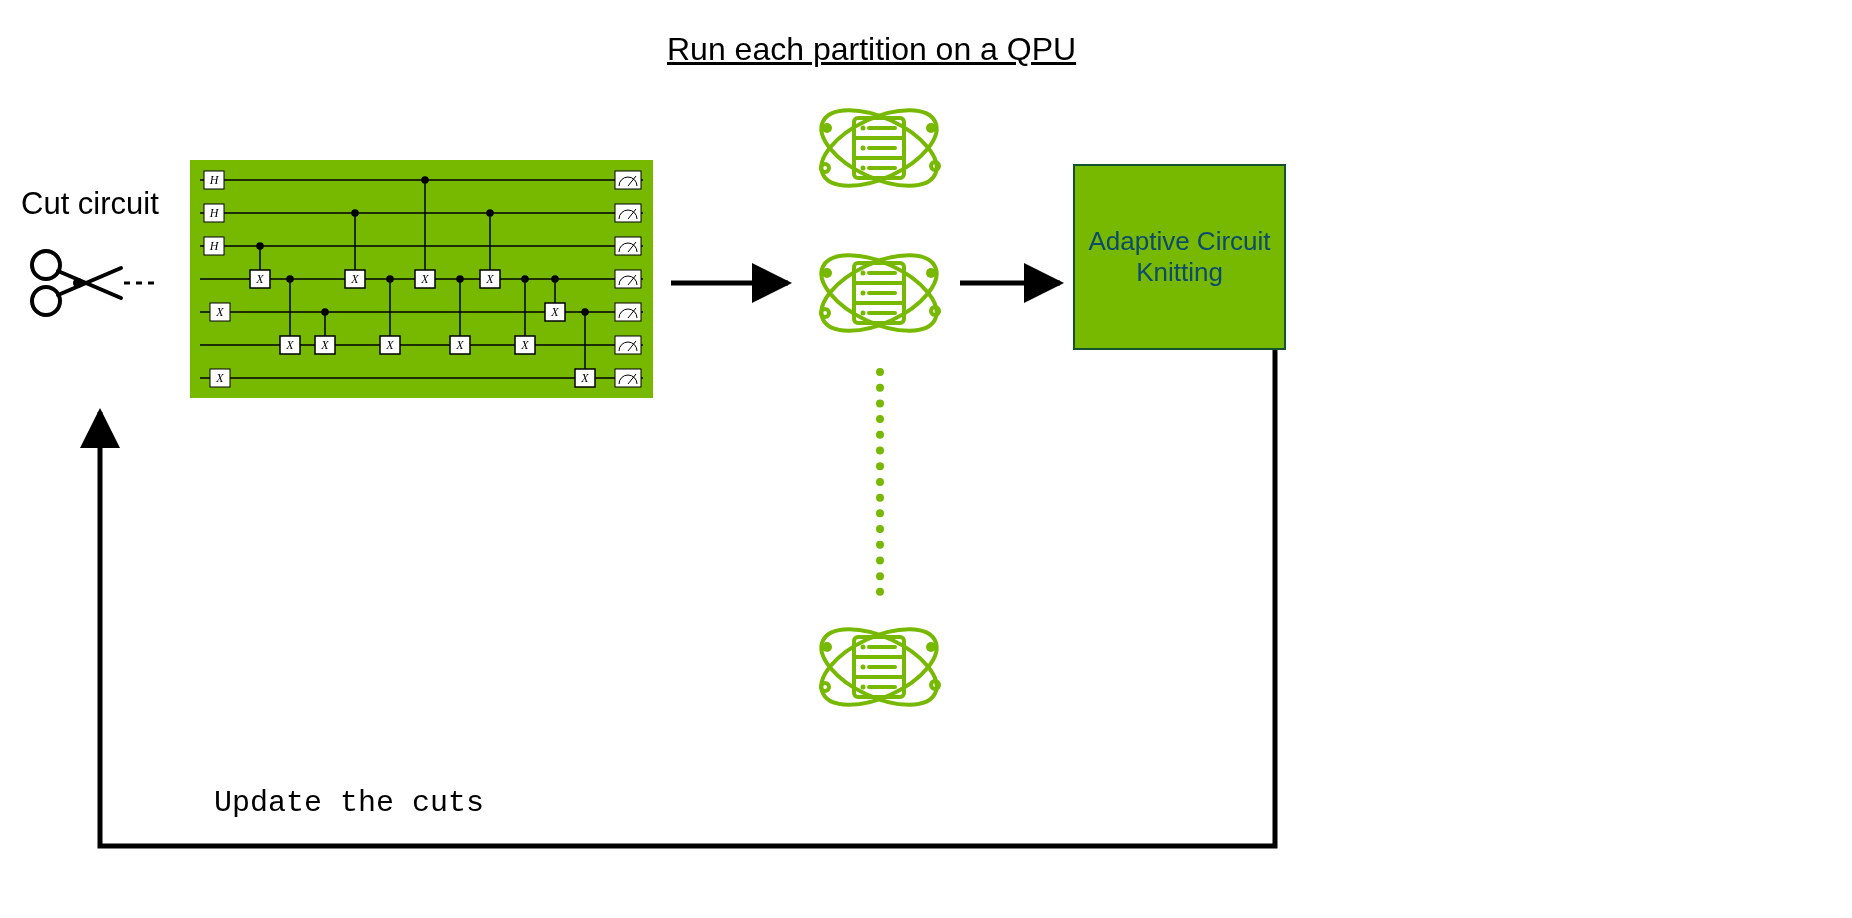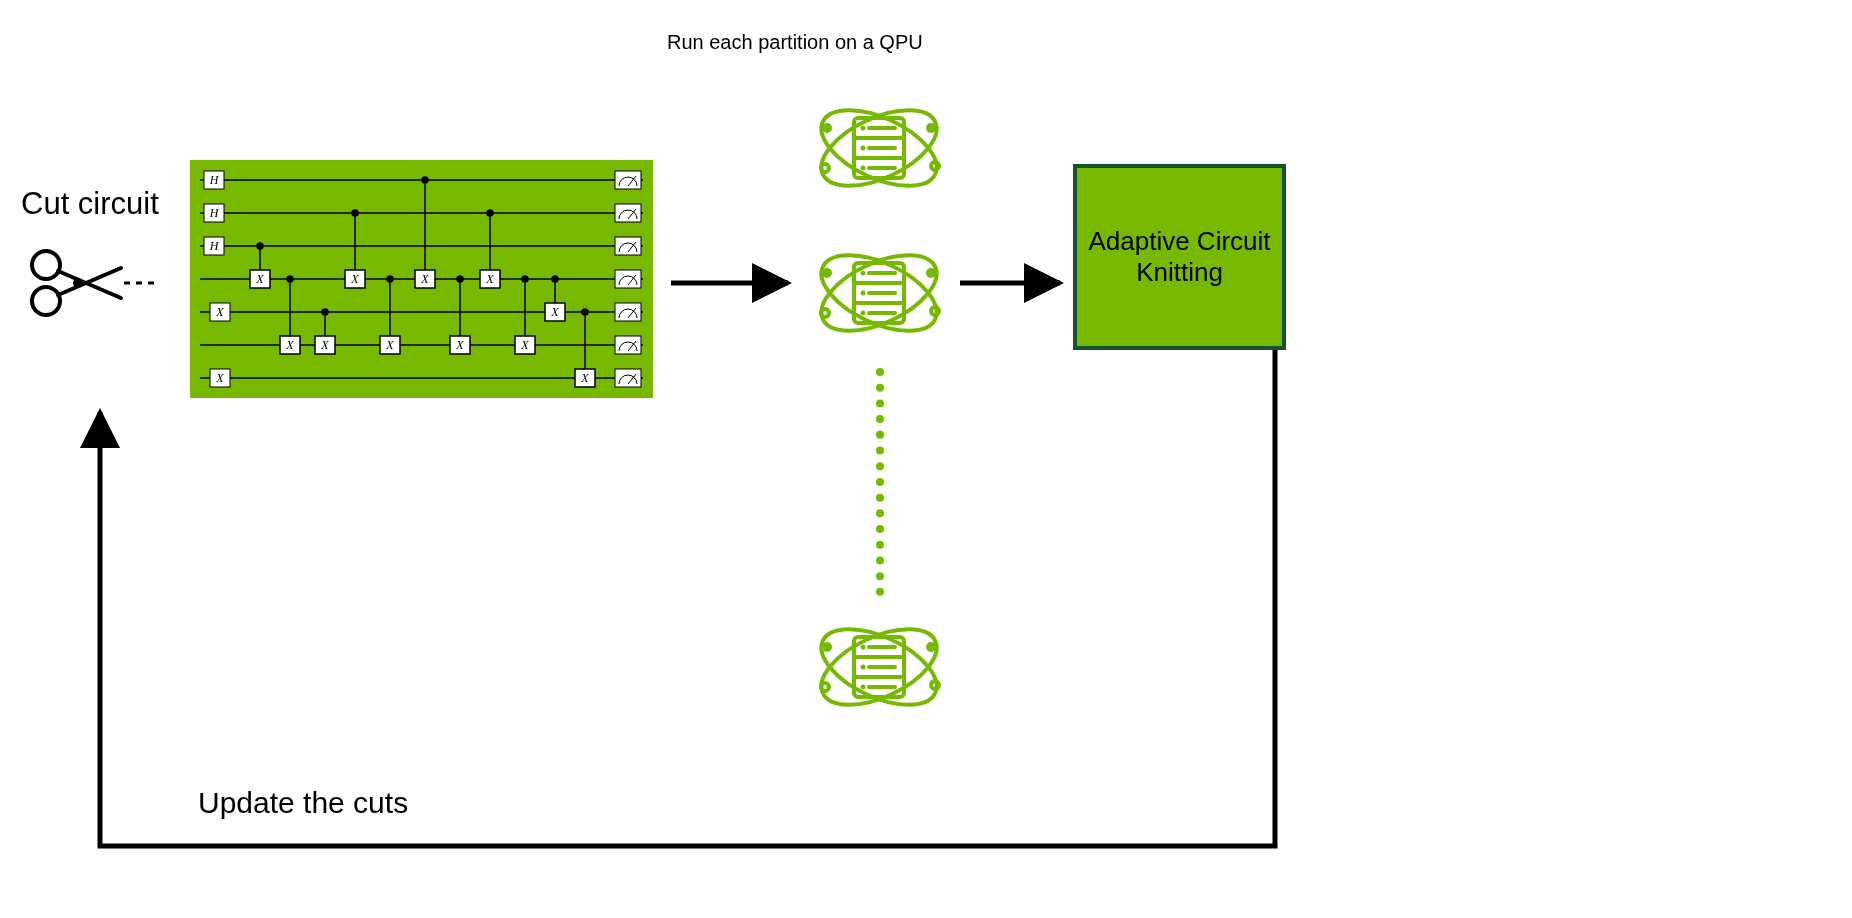--- a/index.html
+++ b/index.html
@@ -19,35 +19,35 @@
     white-space: nowrap;
   }
   
   .ack-box {
     position: absolute;
     left: 1073px;
     top: 164px;
     width: 210px; height: 185px;
     transform-origin: top left;
     background: #76b900;
-    border: 4px solid #14532d;
+    border: 2px solid #14532d;
     display: flex;
     align-items: center;
     justify-content: center;
     text-align: center;
-    color: #000000;
+    color: #0c4a6e;
     font-size: 22px;
     line-height: 1.2;
     box-sizing: border-box;
     padding: 8px;
   }
   
   #lbl-cut { left: 10px; top: 186px; font-size: 31px; margin-left: 11px;}
-  #lbl-run { left: 667px; top: 31px; font-size: 20px;}
-  #lbl-update { left: 198px; top: 786px; font-size: 30px;}
+  #lbl-run { left: 667px; top: 31px; font-size: 32px; text-decoration: underline;}
+  #lbl-update { left: 214px; top: 786px; font-size: 30px; font-family: Liberation Mono, monospace;}
   
   .scissors {
     position: absolute;
     left: 26px; top: 243px;
     width: 128px; height: 80px;
   }
   
   .circuit-box {
     position: absolute;
     left: 190px; top: 160px;

